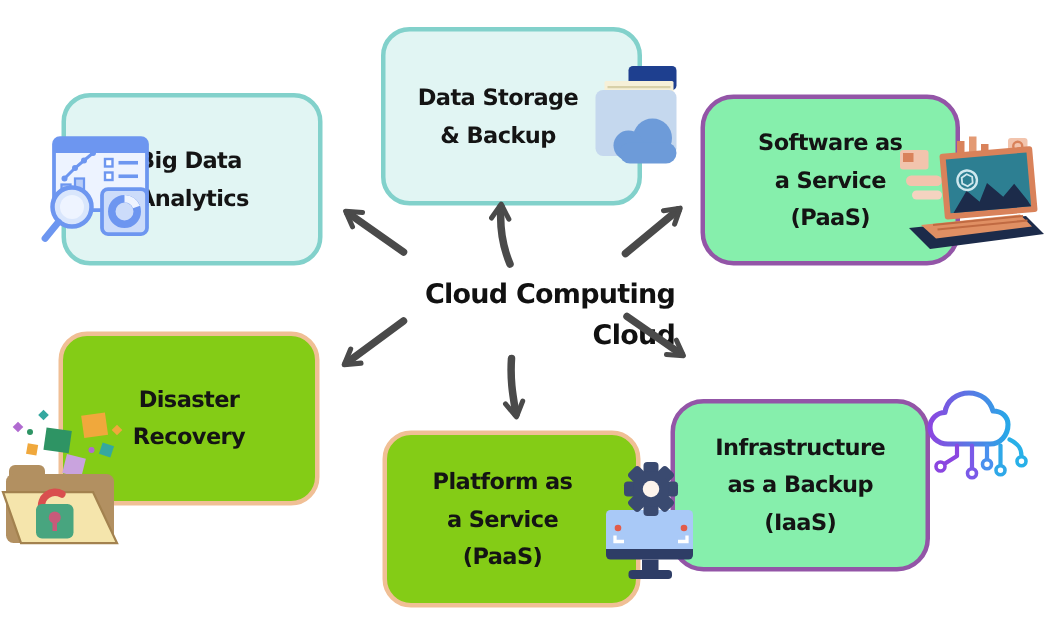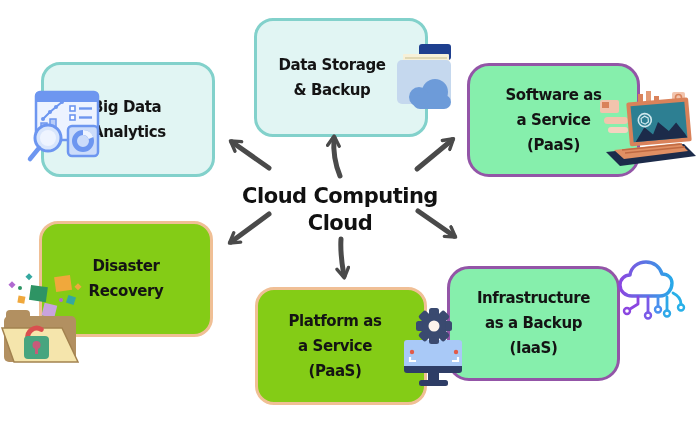--- a/index.html
+++ b/index.html
@@ -25,21 +25,21 @@
     font-weight:700;font-size:15px;line-height:25px;
     letter-spacing:-0.4px;
     color:#141414;text-align:center;
   }
   .box-label span{display:block;}
   .label-bigdata{align-items:flex-start;text-align:left;padding-left:48px;}
   .label-storage{padding-right:18px;}
   .label-paas{padding-right:12px;}
   .diagram-title{
     position:absolute;left:230px;top:183px;width:220px;
-    text-align:center;font-weight:700;font-size:21px;line-height:27px;
+    text-align:right;font-weight:700;font-size:18px;line-height:27px;
     letter-spacing:-0.5px;color:#111111;
   }
   .icon{position:absolute;}
   svg{display:block;}
   .arrows{position:absolute;left:0;top:0;pointer-events:none;}
 </style>
 </head>
 <body>
 
 <div id="canvas">

